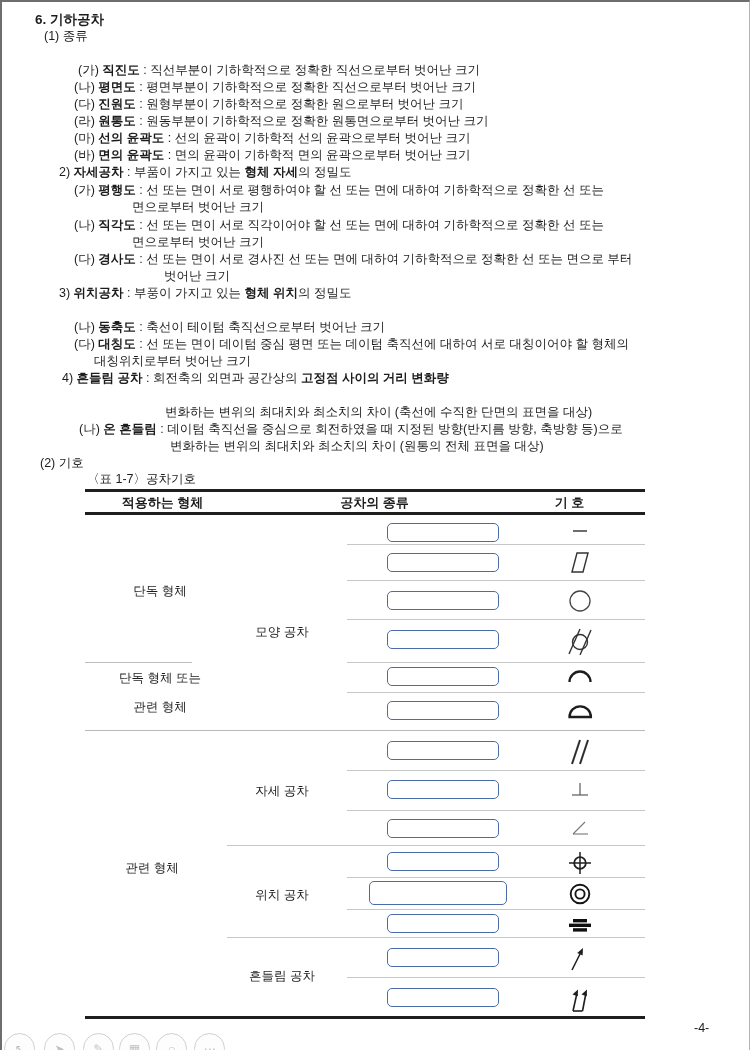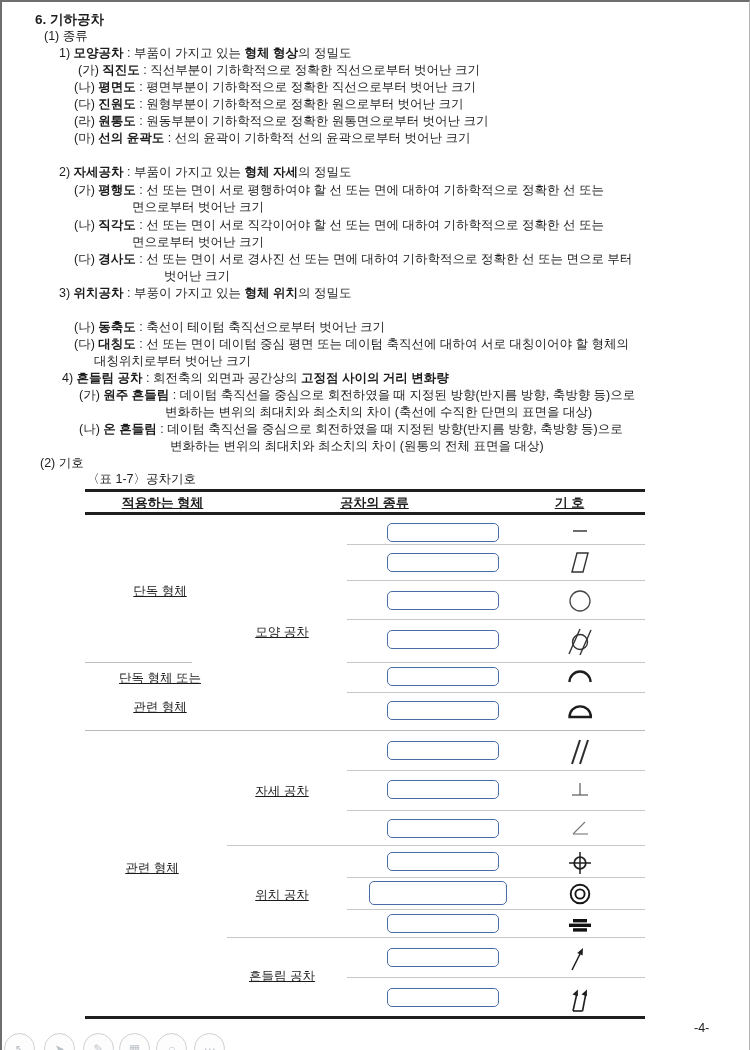--- a/index.html
+++ b/index.html
@@ -7,21 +7,21 @@
   .page {
     position:relative; width:750px; height:1050px; background:#fff; overflow:hidden;
     border-top:2px solid #6e6e6e; border-left:2px solid #6e6e6e; border-right:1px solid #b3b3b3;
     font-family:"Liberation Sans","DejaVu Sans",sans-serif; color:#1c1c1c;
   }
   .tl { position:absolute; white-space:nowrap; font-size:12.5px; line-height:15px; color:#1c1c1c; }
   .tl .b { font-weight:bold; }
   .title { font-size:13.5px; }
   .hline { position:absolute; height:1px; background:#c7c7c7; }
   .thick { position:absolute; height:2.5px; background:#1f1f1f; }
-  .cell { position:absolute; text-align:center; font-size:12.5px; white-space:nowrap;text-decoration:underline; }
+  .cell { position:absolute; text-align:center; font-size:12.5px; white-space:nowrap; }
   .hdr { font-weight:bold; font-size:13px; }
   .ibox {
     position:absolute; width:112px; height:19px; background:#fff;
     border:1.4px solid #4a6da7; border-radius:5px; outline:none;
   }
   .sym { position:absolute; width:28px; height:28px; }
   .caption { position:absolute; font-size:12.5px; white-space:nowrap; }
   .pagenum { position:absolute; font-size:12.5px; }
   .tbtn {
     position:absolute; width:31px; height:31px; border-radius:50%;
@@ -29,39 +29,38 @@
     display:flex; align-items:center; justify-content:center; font-size:12px;
   }
 </style>
 </head>
 <body>
 
 <div class="page">
 
   <div class="tl title" style="left:33px;top:10px"><span class="b">6. 기하공차</span></div>
   <div class="tl" style="left:42px;top:27px"><span>(1) 종류</span></div>
-  <div class="tl" style="left:57px;top:44px"><span>1) </span><span class="b">모양공차</span><span> : 부품이 가지고 있는 </span><span class="b">형체 형상</span><span>의 정밀도</span></div>
   <div class="tl" style="left:76px;top:61px"><span>(가) </span><span class="b">직진도</span><span> : 직선부분이 기하학적으로 정확한 직선으로부터 벗어난 크기</span></div>
   <div class="tl" style="left:72px;top:78px"><span>(나) </span><span class="b">평면도</span><span> : 평면부분이 기하학적으로 정확한 직선으로부터 벗어난 크기</span></div>
   <div class="tl" style="left:72px;top:112px"><span>(라) </span><span class="b">원통도</span><span> : 원동부분이 기하학적으로 정확한 원통면으로부터 벗어난 크기</span></div>
   <div class="tl" style="left:72px;top:95px"><span>(다) </span><span class="b">진원도</span><span> : 원형부분이 기하학적으로 정확한 원으로부터 벗어난 크기</span></div>
   <div class="tl" style="left:72px;top:129px"><span>(마) </span><span class="b">선의 윤곽도</span><span> : 선의 윤곽이 기하학적 선의 윤곽으로부터 벗어난 크기</span></div>
+  <div class="tl" style="left:72px;top:146px"><span>(바) </span><span class="b">면의 윤곽도</span><span> : 면의 윤곽이 기하학적 면의 윤곽으로부터 벗어난 크기</span></div>
   <div class="tl" style="left:57px;top:163px"><span>2) </span><span class="b">자세공차</span><span> : 부품이 가지고 있는 </span><span class="b">형체 자세</span><span>의 정밀도</span></div>
   <div class="tl" style="left:72px;top:181px"><span>(가) </span><span class="b">평행도</span><span> : 선 또는 면이 서로 평행하여야 할 선 또는 면에 대하여 기하학적으로 정확한 선 또는</span></div>
   <div class="tl" style="left:130px;top:198px"><span>면으로부터 벗어난 크기</span></div>
   <div class="tl" style="left:72px;top:216px"><span>(나) </span><span class="b">직각도</span><span> : 선 또는 면이 서로 직각이어야 할 선 또는 면에 대하여 기하학적으로 정확한 선 또는</span></div>
   <div class="tl" style="left:130px;top:233px"><span>면으로부터 벗어난 크기</span></div>
   <div class="tl" style="left:72px;top:250px"><span>(다) </span><span class="b">경사도</span><span> : 선 또는 면이 서로 경사진 선 또는 면에 대하여 기하학적으로 정확한 선 또는 면으로 부터</span></div>
   <div class="tl" style="left:162px;top:267px"><span>벗어난 크기</span></div>
   <div class="tl" style="left:57px;top:284px"><span>3) </span><span class="b">위치공차</span><span> : 부풍이 가지고 있는 </span><span class="b">형체 위치</span><span>의 정밀도</span></div>
   <div class="tl" style="left:72px;top:318px"><span>(나) </span><span class="b">동축도</span><span> : 축선이 테이텀 축직선으로부터 벗어난 크기</span></div>
   <div class="tl" style="left:72px;top:335px"><span>(다) </span><span class="b">대칭도</span><span> : 선 또는 면이 데이텀 중심 평면 또는 데이텀 축직선에 대하여 서로 대칭이어야 할 형체의</span></div>
   <div class="tl" style="left:92px;top:352px"><span>대칭위치로부터 벗어난 크기</span></div>
   <div class="tl" style="left:60px;top:369px"><span>4) </span><span class="b">흔들림 공차</span><span> : 회전축의 외면과 공간상의 </span><span class="b">고정점 사이의 거리 변화량</span></div>
-  <div class="tl" style="left:77px;top:386px"><span>(가) </span><span class="b">원주 흔들림</span><span> : 데이텀 축직선을 중심으로 회전하였을 때 지정된 방향(반지름 방향, 축방향 등)으로</span></div>
   <div class="tl" style="left:163px;top:403px"><span>변화하는 변위의 최대치와 최소치의 차이 (축선에 수직한 단면의 표면을 대상)</span></div>
   <div class="tl" style="left:77px;top:420px"><span>(나) </span><span class="b">온 흔들림</span><span> : 데이텀 축직선을 중심으로 회전하였을 때 지정된 방향(반지름 방향, 축방향 등)으로</span></div>
   <div class="tl" style="left:168px;top:437px"><span>변화하는 변위의 최대치와 최소치의 차이 (원통의 전체 표면을 대상)</span></div>
   <div class="tl" style="left:38px;top:454px"><span>(2) 기호</span></div>
 
   <div class="caption" style="left:85px;top:469px">〈표 1-7〉공차기호</div>
 
   <div class="thick" style="left:83px;top:487px;width:560px"></div>
   <div class="thick" style="left:83px;top:510px;width:560px"></div>
   <div class="thick" style="left:83px;top:1014px;width:560px;height:3px"></div>

